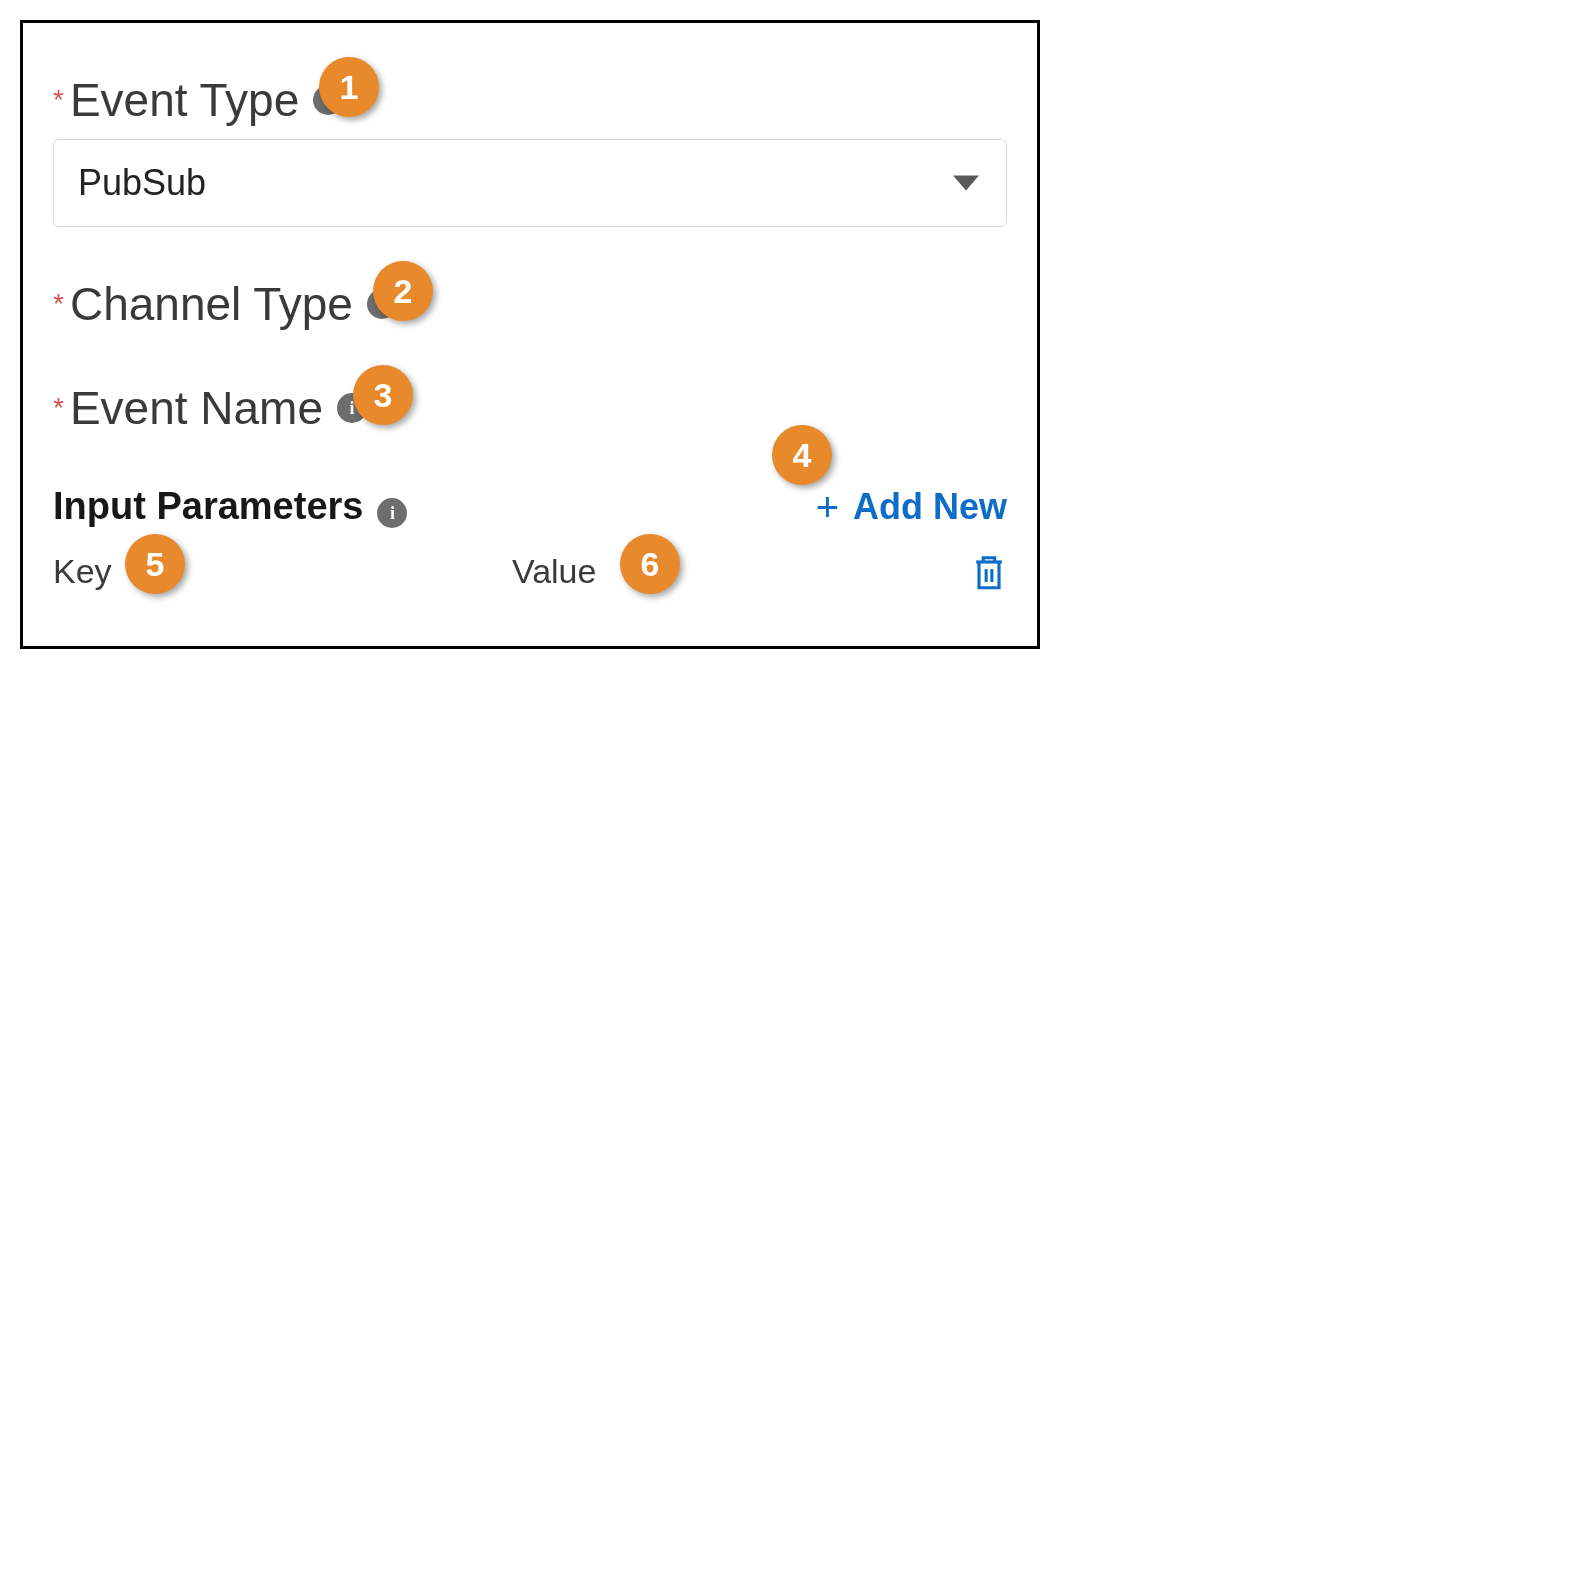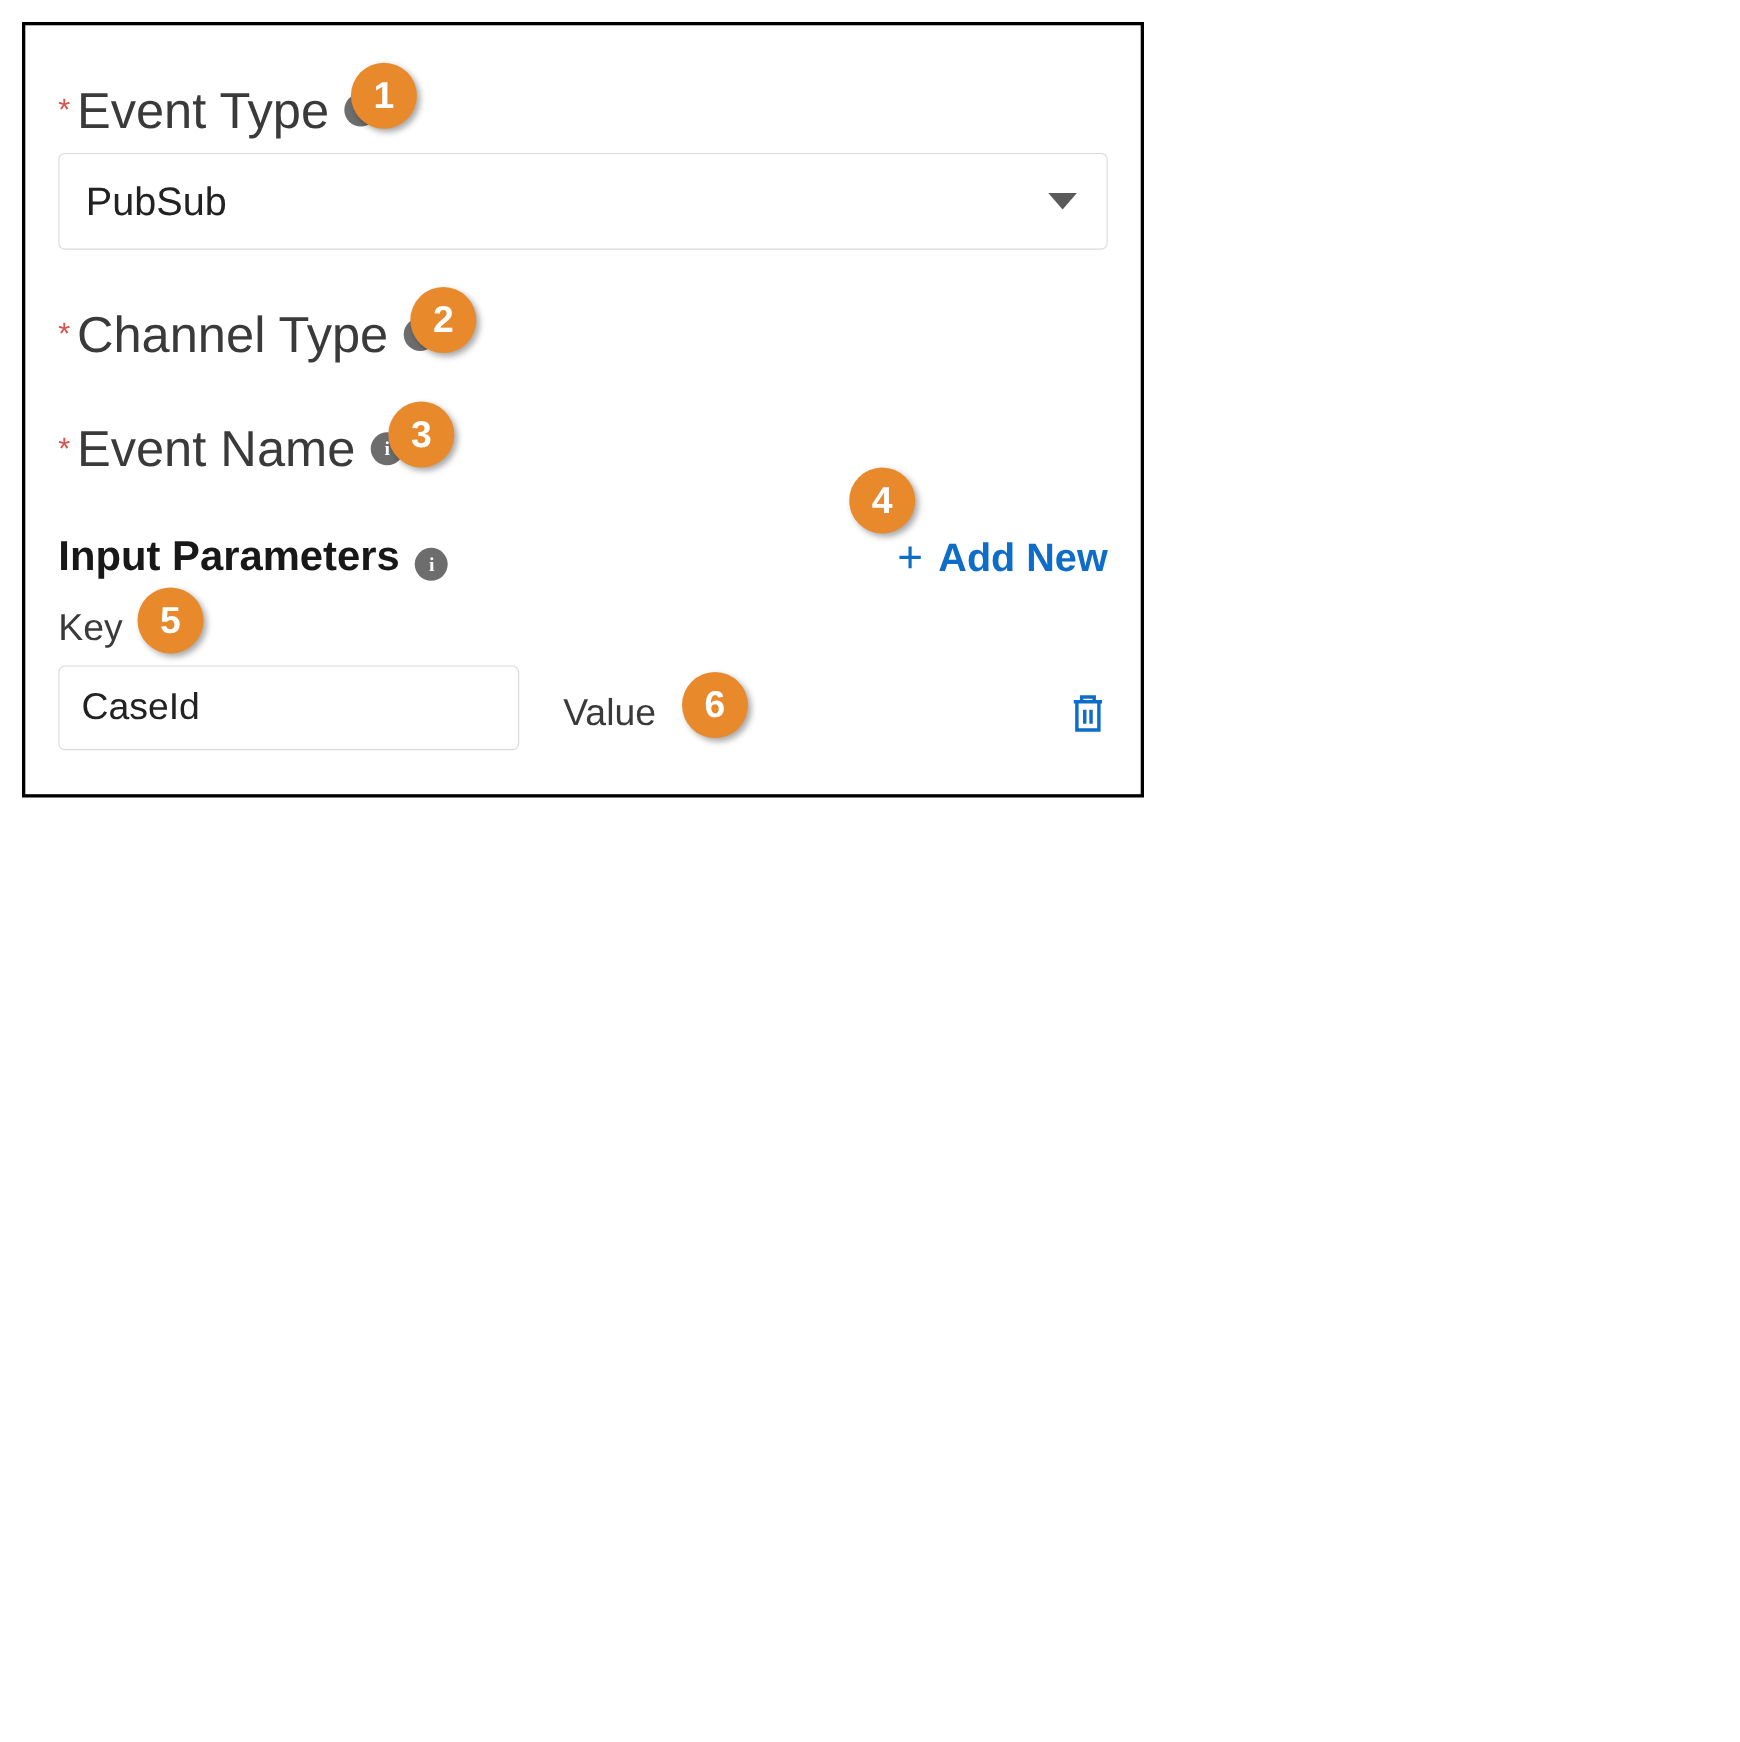--- a/index.html
+++ b/index.html
@@ -113,21 +113,20 @@
       gap: 14px;
     }
     .plus-icon {
       font-size: 40px;
       font-weight: 400;
       line-height: 1;
     }
     .params-row {
       display: flex;
       gap: 40px;
-      align-items: flex-end;
     }
     .param-col {
       flex: 1;
       position: relative;
     }
     .param-label {
       font-size: 34px;
       color: #3a3a3a;
       margin-bottom: 14px;
       display: block;
@@ -224,21 +223,20 @@
     <div class="add-new-btn">
       <span class="plus-icon">+</span>
       <span>Add New</span>
       <div class="callout callout-4">4</div>
     </div>
   </div>
 
   <div class="params-row">
     <div class="param-col">
       <span class="param-label">Key</span>
-      <input type="text" class="param-input" value="CaseId" style="">
       <div class="callout callout-5">5</div>
     </div>
     <div class="param-col">
       <span class="param-label">Value</span>
       <div class="callout callout-6">6</div>
     </div>
     <div class="delete-btn">
       <svg viewBox="0 0 24 28" fill="none" stroke="#0d6dc8" stroke-width="2.2">
         <path d="M3 7 L21 7"></path>
         <path d="M8 7 L8 4 L16 4 L16 7"></path>

